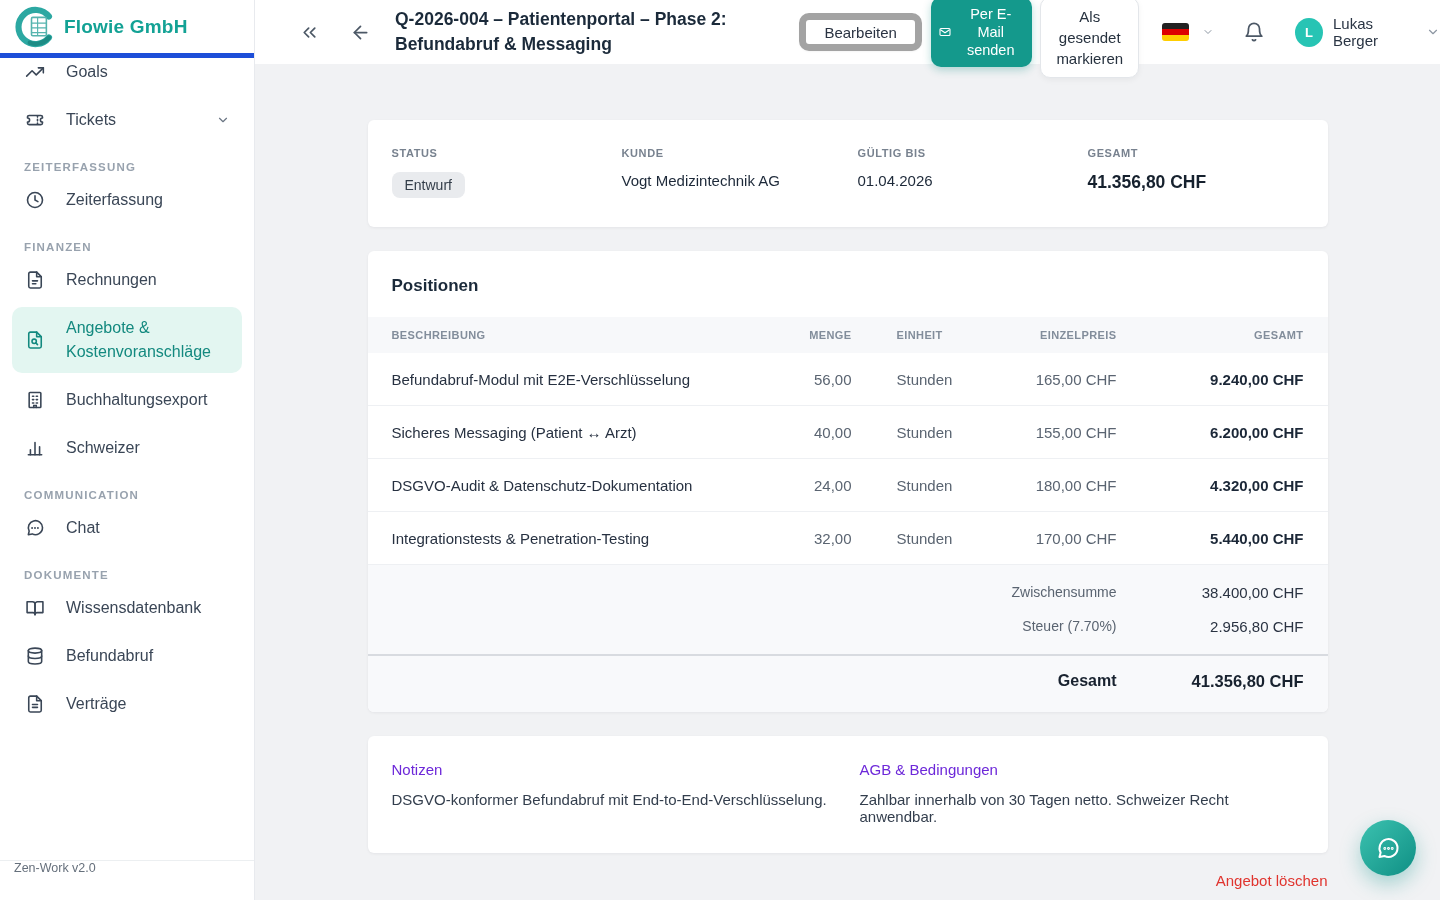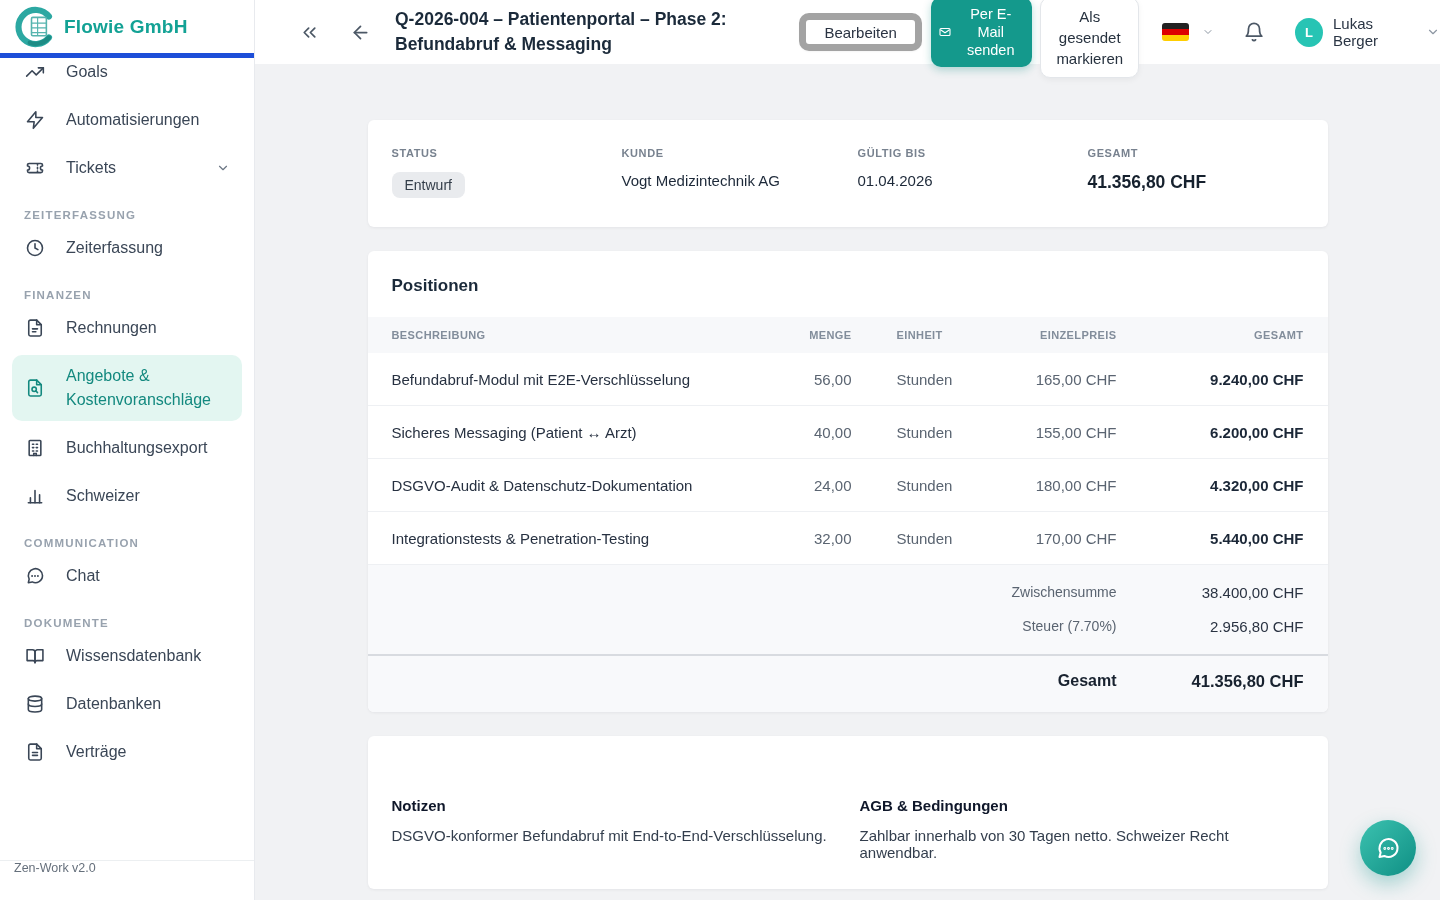--- a/index.html
+++ b/index.html
@@ -81,21 +81,21 @@
   .sumrow { display:flex; margin-bottom:17px; }
   .sumrow .slabel { width:725px; text-align:right; font-size:14px; color:#5a6471; }
   .sumrow .sval { width:187px; text-align:right; font-size:15px; color:#2a3342; }
   .grand { background:#f8f9fb; border-top:2px solid #d8dbe0; padding:16px 24px 21px; }
   .grand .sumrow { margin:0; }
   .grand .slabel { font-size:16px; font-weight:700; color:#18222f; }
   .grand .sval { font-size:16.5px; font-weight:700; color:#18222f; }
 
   
   .notes { margin-top:24px; padding:25px 24px 28px; display:grid; grid-template-columns:468px 1fr; }
-  .note-title { font-size:15px; font-weight:700; color:#0f172a; margin-bottom:13px;margin-top:36px; }
+  .note-title { font-size:15px; font-weight:400; color:#6d28d9; margin-bottom:13px; }
   .note-text { font-size:15px; color:#333e4d; }
 
   .danger-row { margin-top:19px; text-align:right; }
   .danger-link { color:#e0342e; font-size:15px; font-weight:500; text-decoration:none; cursor:pointer; }
 
   .fab { position:fixed; right:24px; bottom:24px; width:56px; height:56px; border-radius:50%;
          background:linear-gradient(135deg,#3cc2b0 0%,#0f8f84 100%); border:none; cursor:pointer;
          box-shadow:0 8px 20px rgba(20,150,140,.35); display:flex; align-items:center; justify-content:center; }
   svg { display:block; }
 </style>
@@ -121,28 +121,20 @@
         <svg width="20" height="20" viewBox="0 0 24 24" fill="none" stroke="currentColor" stroke-width="1.9" stroke-linecap="round" stroke-linejoin="round">
             <polyline points="22 7 13.5 15.5 8.5 10.5 2 17"></polyline>
             <polyline points="16 7 22 7 22 13"></polyline>
           </svg>
       </span>
       <span class="nav-label">Goals</span>
     </div>
     <div class="nav-item">
       <span class="nav-icon">
         <svg width="20" height="20" viewBox="0 0 24 24" fill="none" stroke="currentColor" stroke-width="1.9" stroke-linejoin="round">
-            <polygon points="13 2 3 14 11 14 10 22 21 9 13 9 13 2"></polygon>
-          </svg>
-      </span>
-      <span class="nav-label">Automatisierungen</span>
-    </div>
-    <div class="nav-item">
-      <span class="nav-icon">
-        <svg width="20" height="20" viewBox="0 0 24 24" fill="none" stroke="currentColor" stroke-width="1.9" stroke-linejoin="round">
             <path d="M3 8.5a2 2 0 0 1 2-2h14a2 2 0 0 1 2 2v1a2.5 2.5 0 0 0 0 5v1a2 2 0 0 1-2 2H5a2 2 0 0 1-2-2v-1a2.5 2.5 0 0 0 0-5z"></path>
             <path d="M15 7v1.5 M15 11v2 M15 15.5V17" stroke-linecap="round"></path>
           </svg>
       </span>
       <span class="nav-label">Tickets</span>
       <span class="spacer"></span>
       <span class="chev">
         <svg width="14" height="14" viewBox="0 0 24 24" fill="none" stroke="currentColor" stroke-width="2" stroke-linecap="round" stroke-linejoin="round">
             <polyline points="6 9 12 15 18 9"></polyline>
           </svg>
@@ -224,21 +216,21 @@
       <span class="nav-label">Wissensdatenbank</span>
     </div>
     <div class="nav-item">
       <span class="nav-icon">
         <svg width="20" height="20" viewBox="0 0 24 24" fill="none" stroke="currentColor" stroke-width="1.9" stroke-linecap="round">
             <ellipse cx="12" cy="5.5" rx="8" ry="3"></ellipse>
             <path d="M4 5.5V12c0 1.66 3.58 3 8 3s8-1.34 8-3V5.5"></path>
             <path d="M4 12v6.5c0 1.66 3.58 3 8 3s8-1.34 8-3V12"></path>
           </svg>
       </span>
-      <span class="nav-label">Datenbanken</span>
+      <span class="nav-label">Befundabruf</span>
     </div>
     <div class="nav-item">
       <span class="nav-icon">
         <svg width="20" height="20" viewBox="0 0 24 24" fill="none" stroke="currentColor" stroke-width="1.9" stroke-linecap="round" stroke-linejoin="round">
             <path d="M14 2.5H6.5a2 2 0 0 0-2 2v15a2 2 0 0 0 2 2h11a2 2 0 0 0 2-2V8z"></path>
             <path d="M14 2.5V8h5.5"></path>
             <path d="M9 12.5h6 M9 16h6"></path>
           </svg>
       </span>
       <span class="nav-label">Verträge</span>

